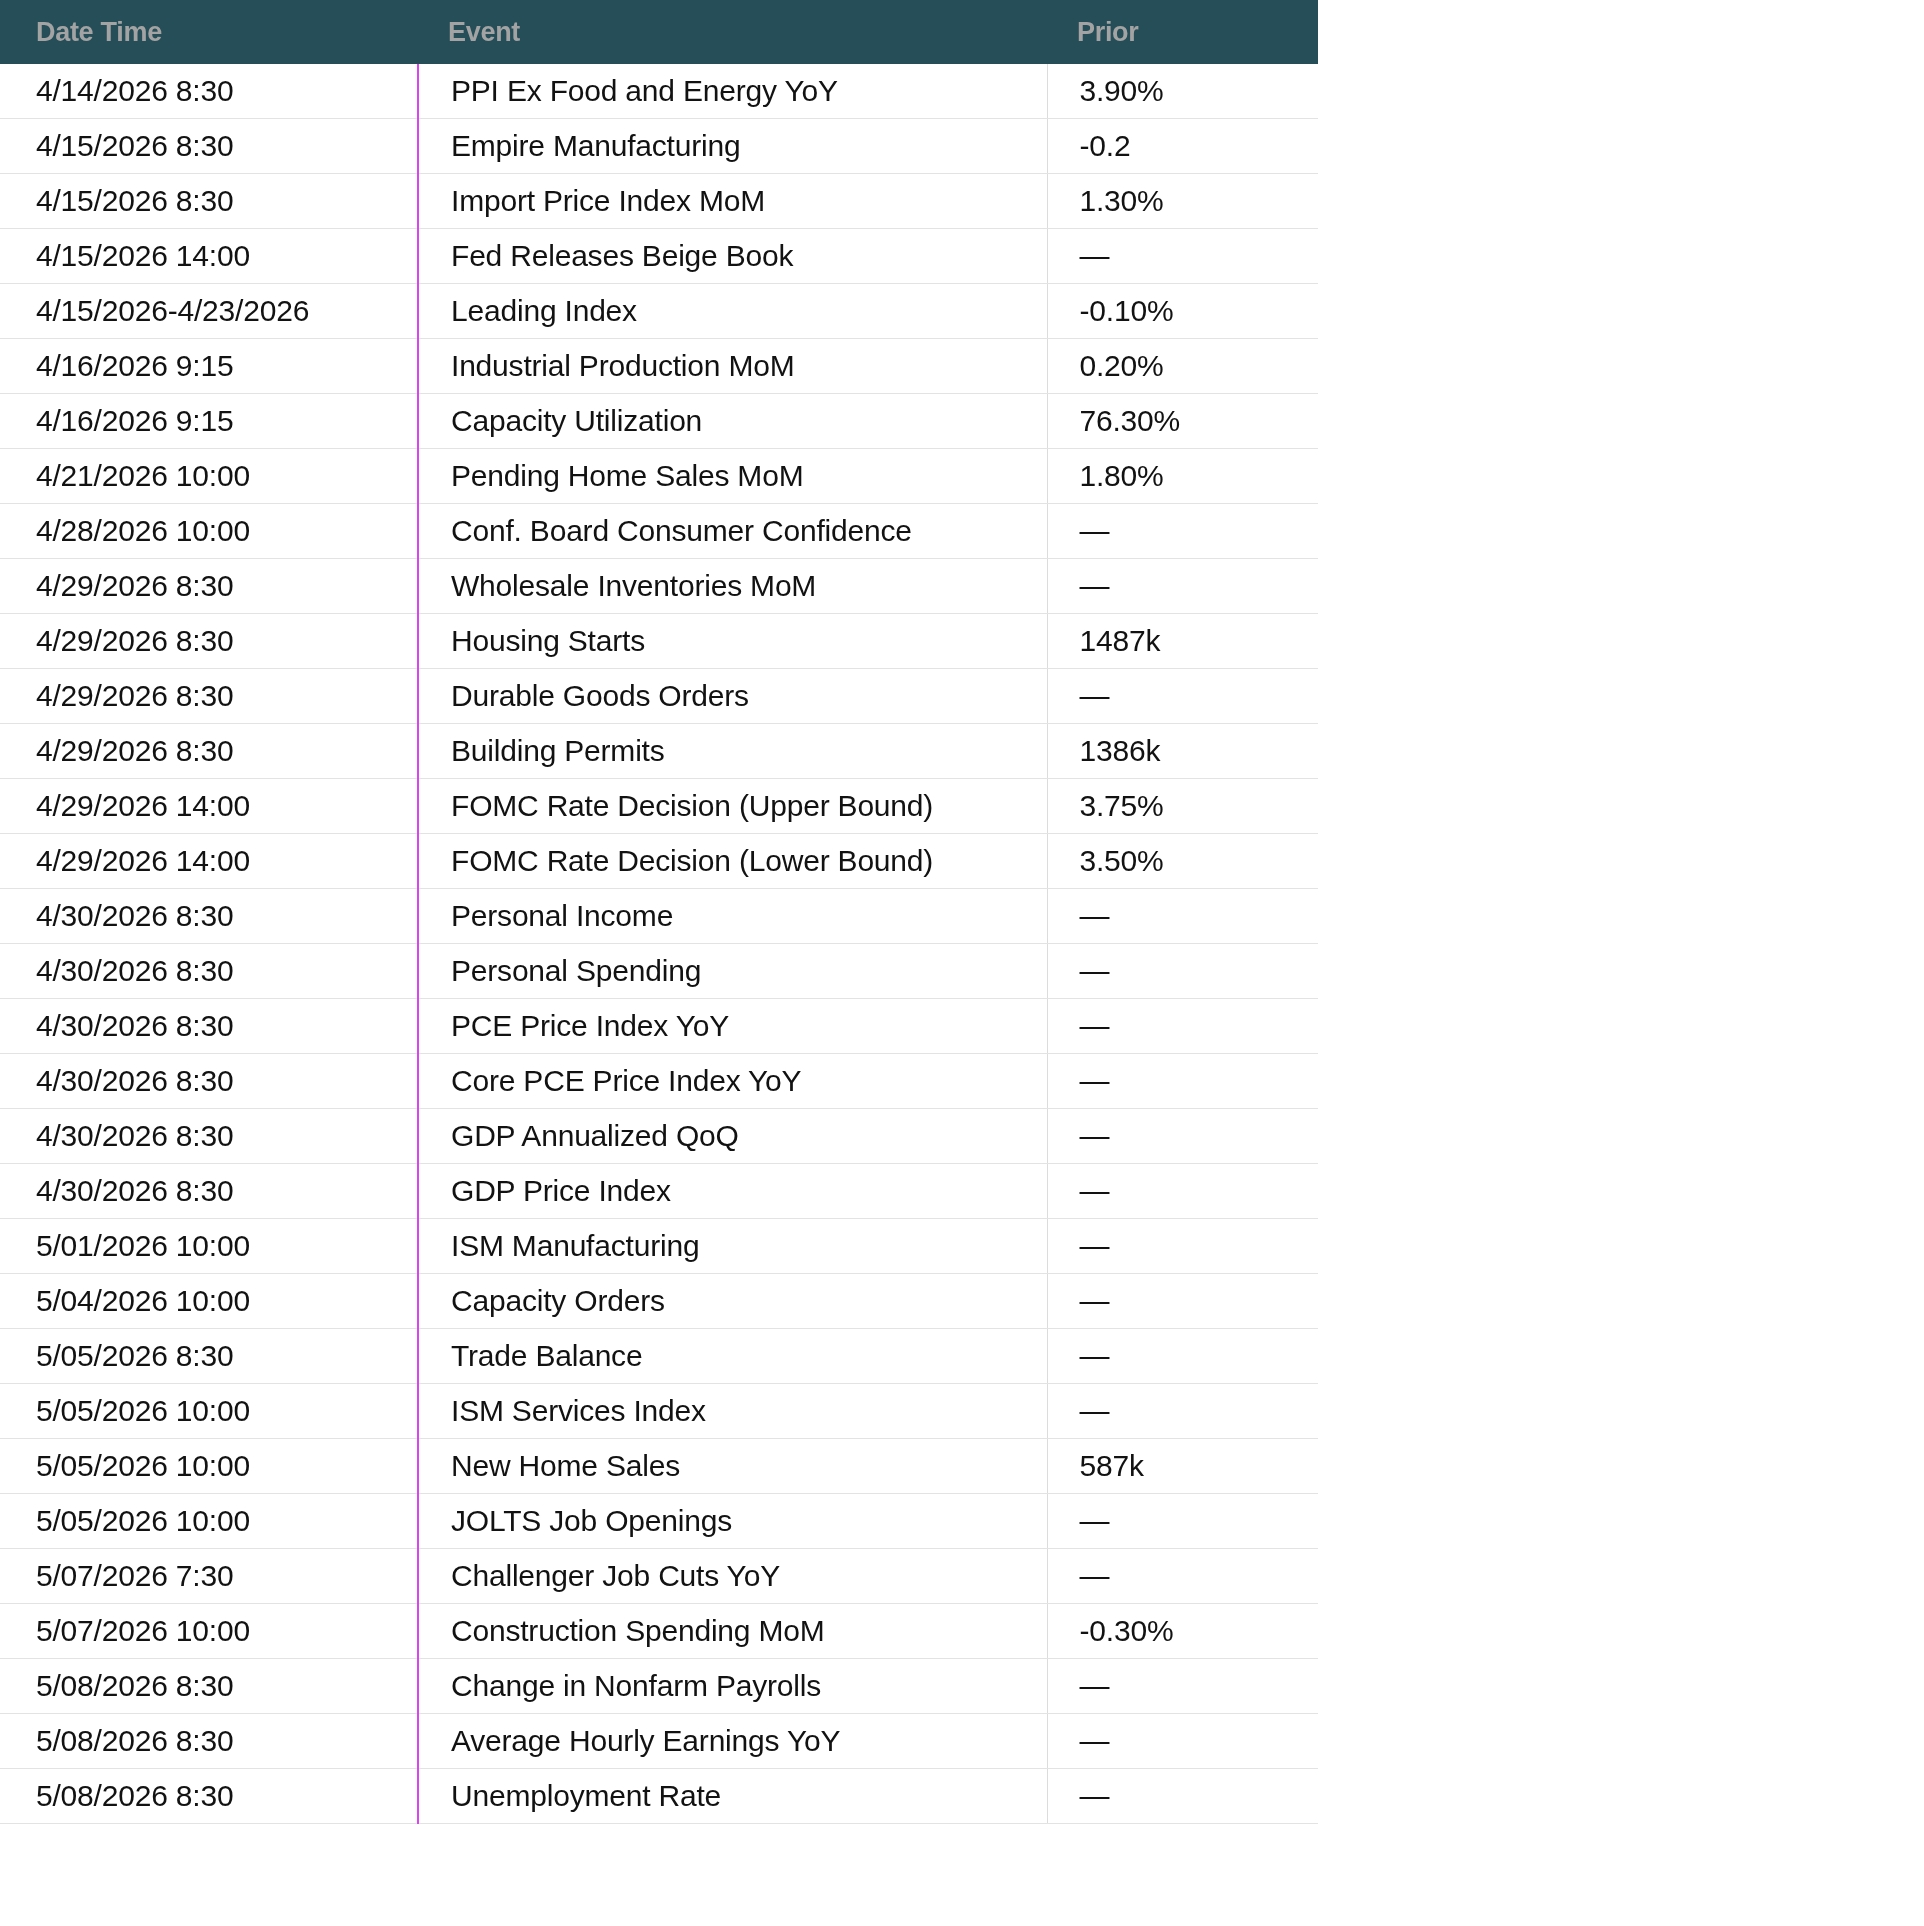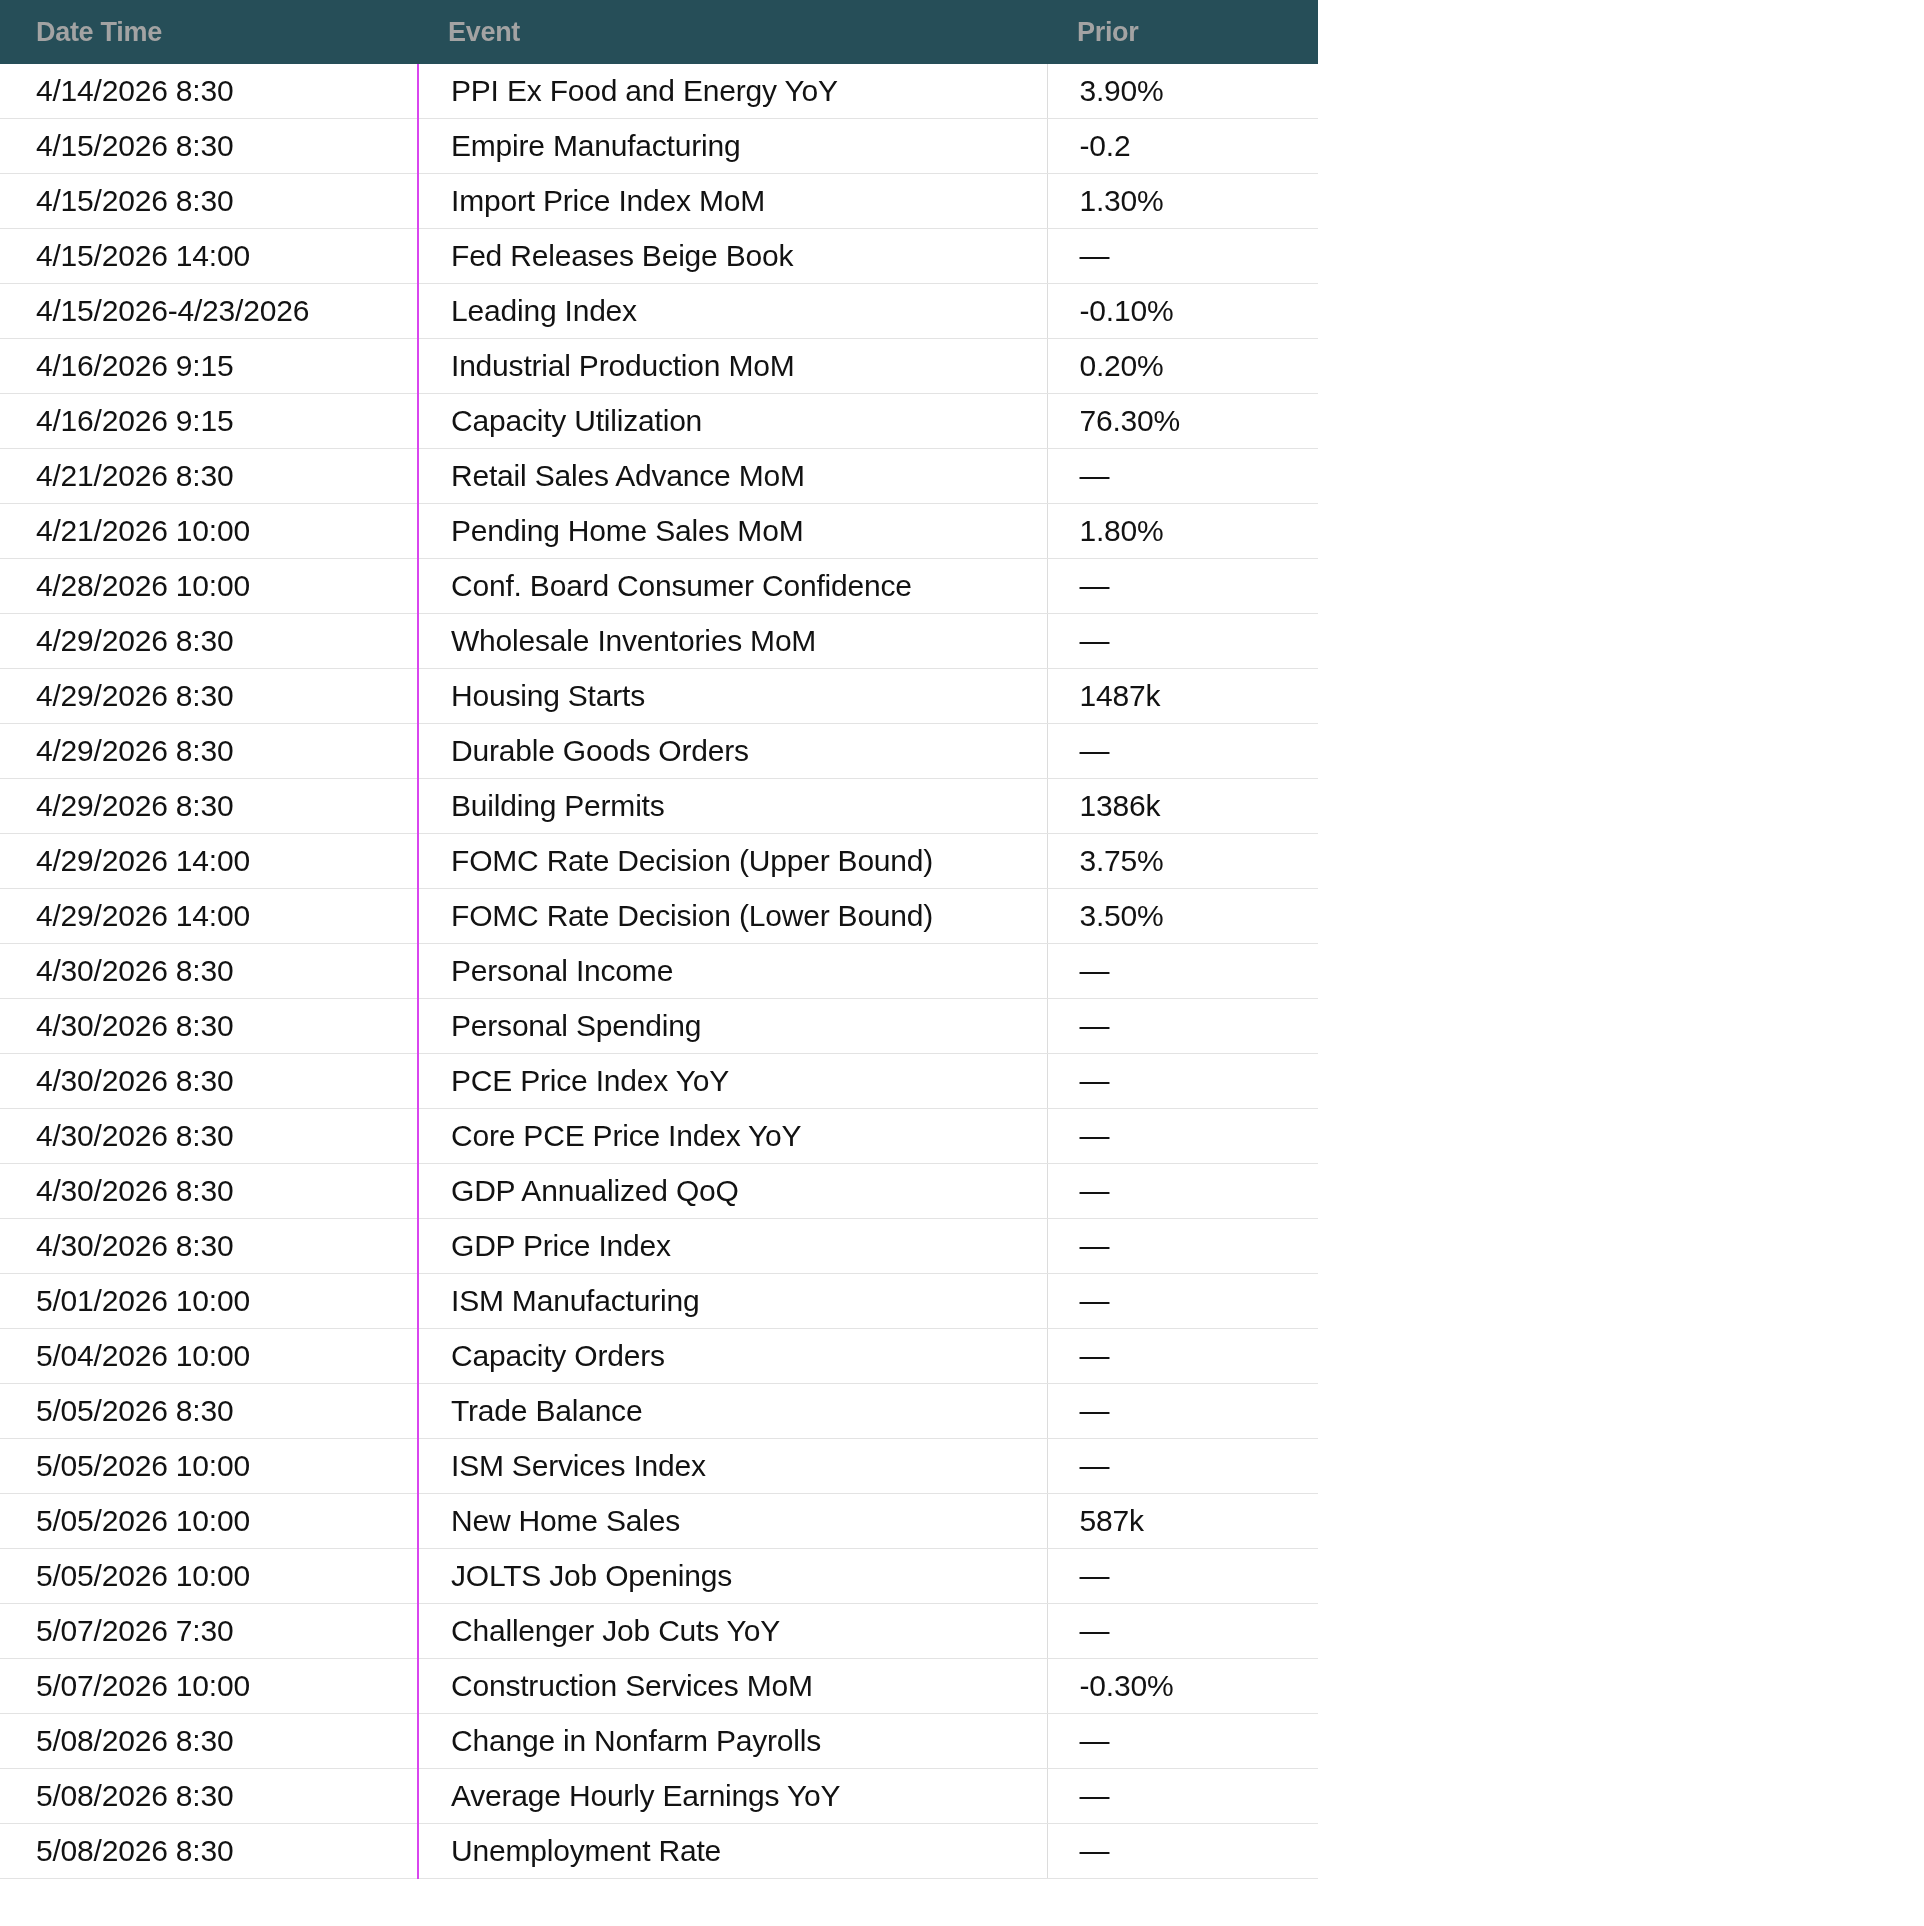--- a/index.html
+++ b/index.html
@@ -118,25 +118,20 @@
         <td class="cell-datetime">4/16/2026 9:15</td>
         <td class="cell-event">Industrial Production MoM</td>
         <td class="cell-prior">0.20%</td>
       </tr>
       <tr>
         <td class="cell-datetime">4/16/2026 9:15</td>
         <td class="cell-event">Capacity Utilization</td>
         <td class="cell-prior">76.30%</td>
       </tr>
       <tr>
-        <td class="cell-datetime">4/21/2026 8:30</td>
-        <td class="cell-event">Retail Sales Advance MoM</td>
-        <td class="cell-prior">—</td>
-      </tr>
-      <tr>
         <td class="cell-datetime">4/21/2026 10:00</td>
         <td class="cell-event">Pending Home Sales MoM</td>
         <td class="cell-prior">1.80%</td>
       </tr>
       <tr>
         <td class="cell-datetime">4/28/2026 10:00</td>
         <td class="cell-event">Conf. Board Consumer Confidence</td>
         <td class="cell-prior">—</td>
       </tr>
       <tr>
@@ -229,21 +224,21 @@
         <td class="cell-event">JOLTS Job Openings</td>
         <td class="cell-prior">—</td>
       </tr>
       <tr>
         <td class="cell-datetime">5/07/2026 7:30</td>
         <td class="cell-event">Challenger Job Cuts YoY</td>
         <td class="cell-prior">—</td>
       </tr>
       <tr>
         <td class="cell-datetime">5/07/2026 10:00</td>
-        <td class="cell-event">Construction Services MoM</td>
+        <td class="cell-event">Construction Spending MoM</td>
         <td class="cell-prior">-0.30%</td>
       </tr>
       <tr>
         <td class="cell-datetime">5/08/2026 8:30</td>
         <td class="cell-event">Change in Nonfarm Payrolls</td>
         <td class="cell-prior">—</td>
       </tr>
       <tr>
         <td class="cell-datetime">5/08/2026 8:30</td>
         <td class="cell-event">Average Hourly Earnings YoY</td>

